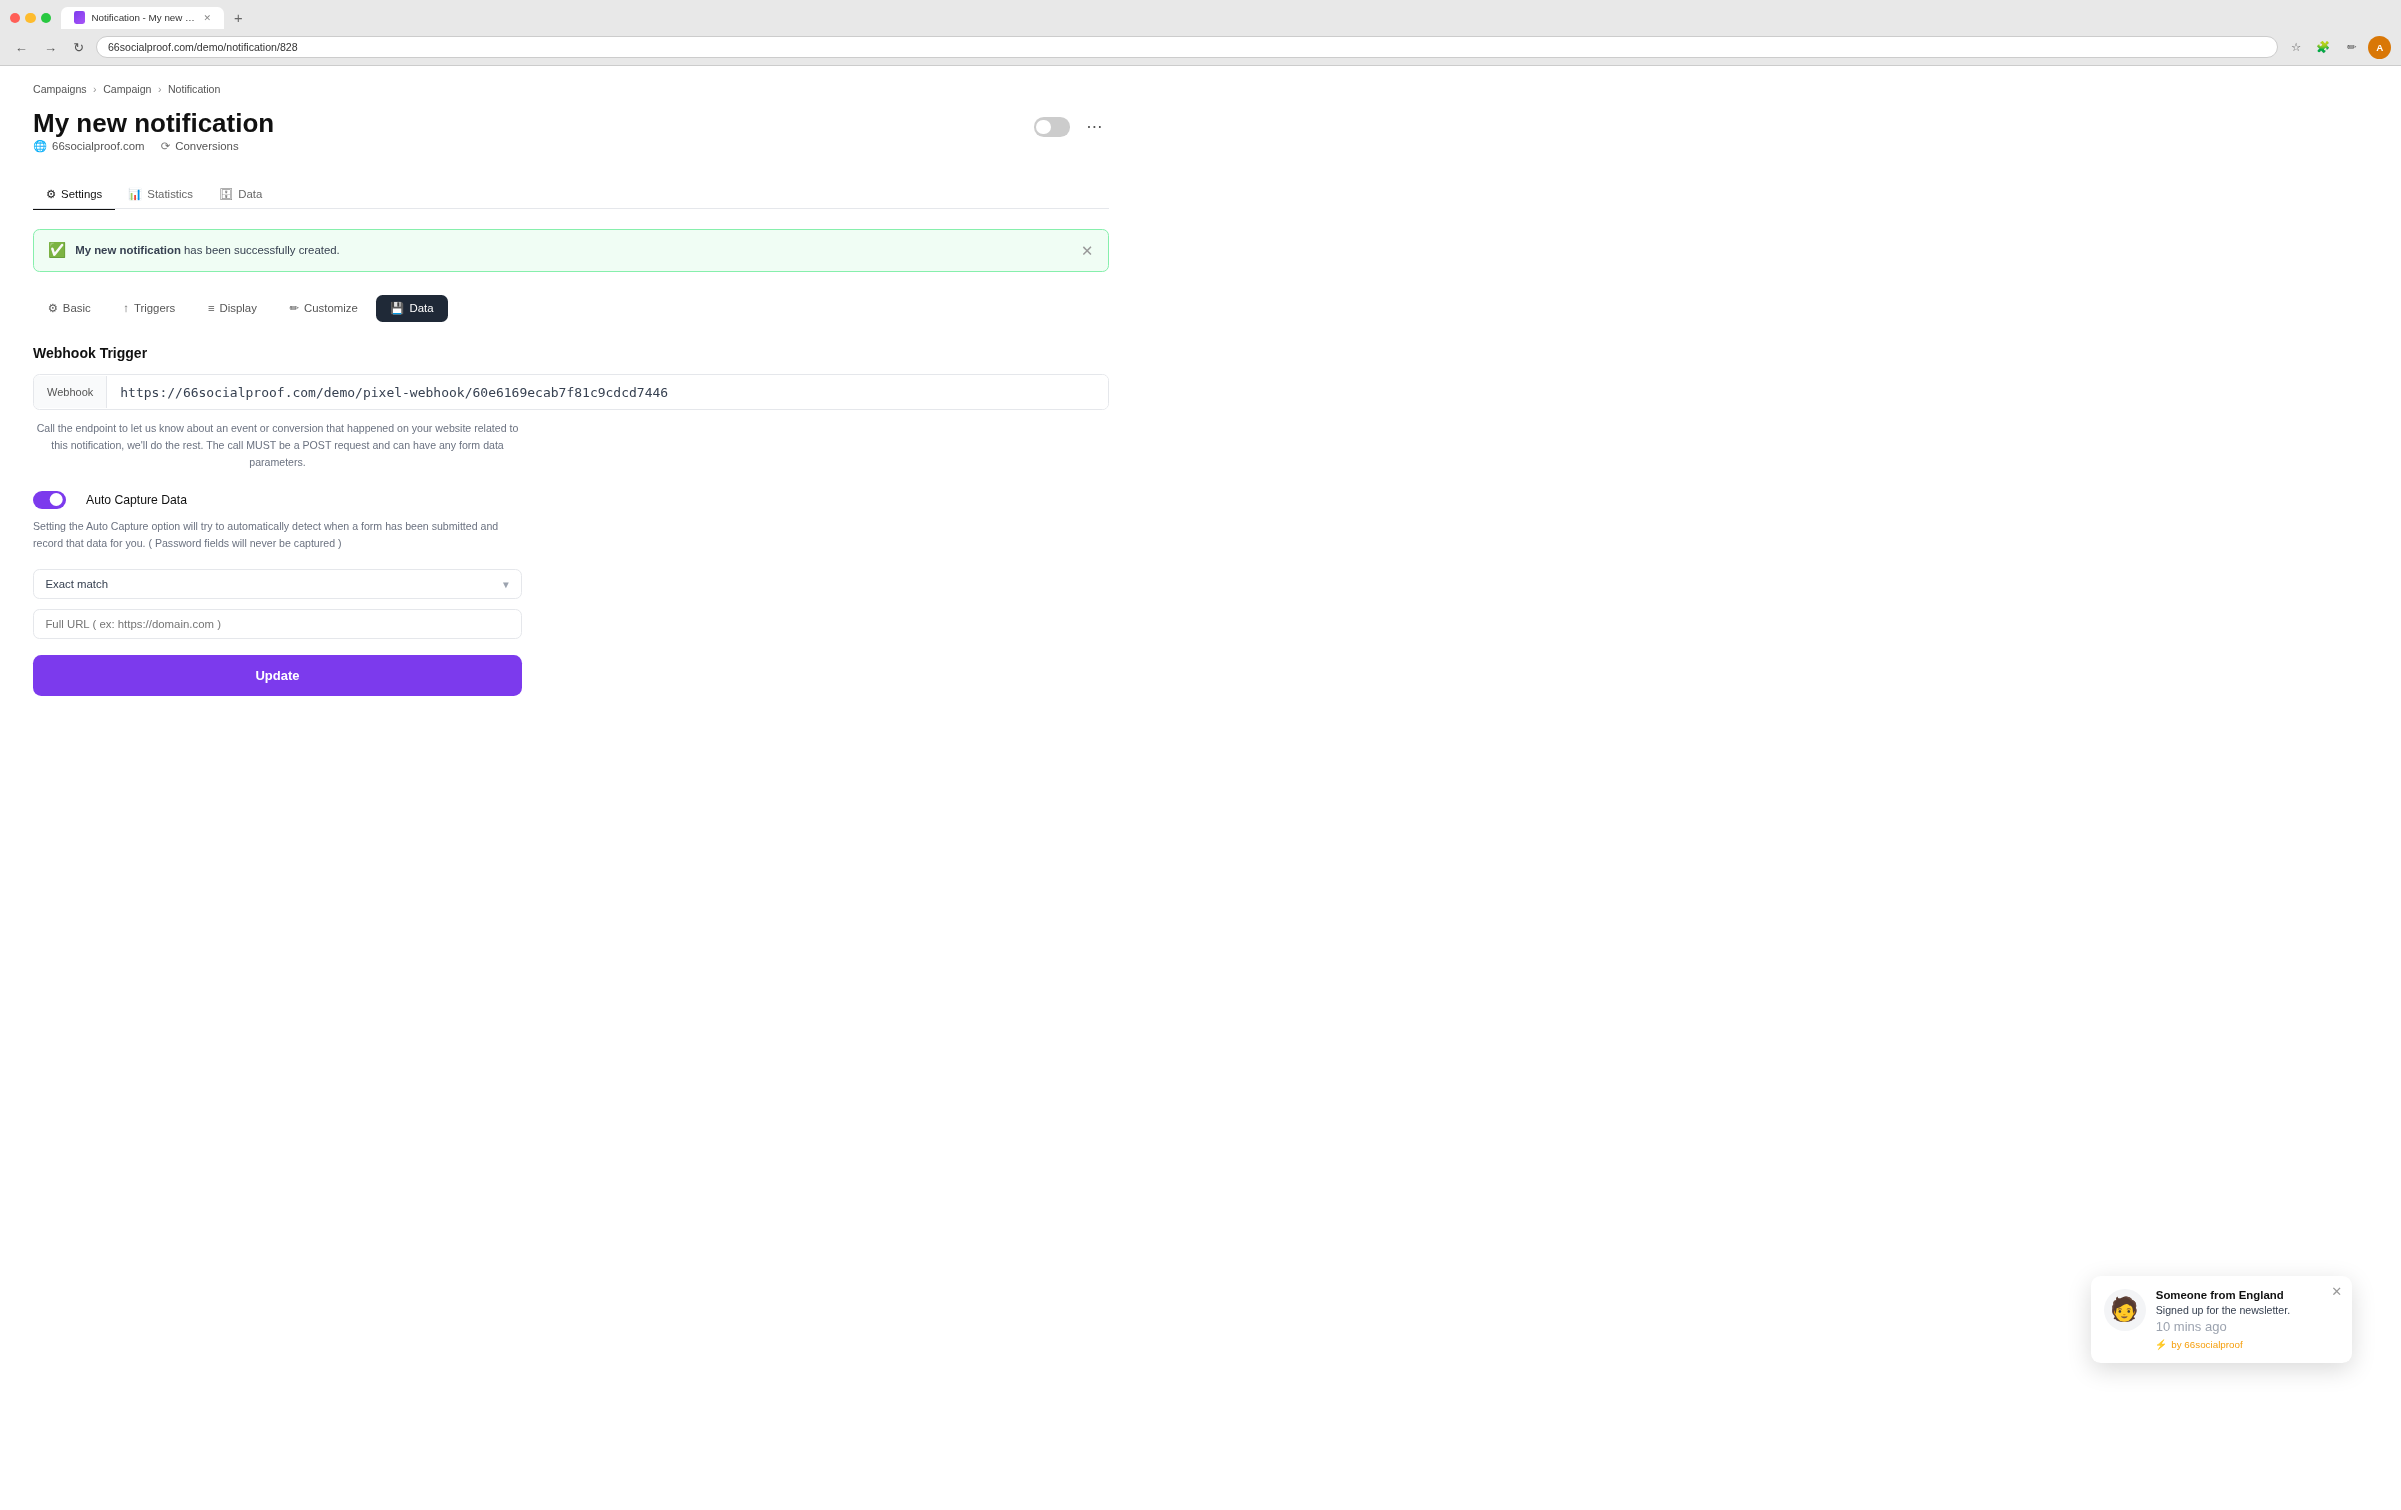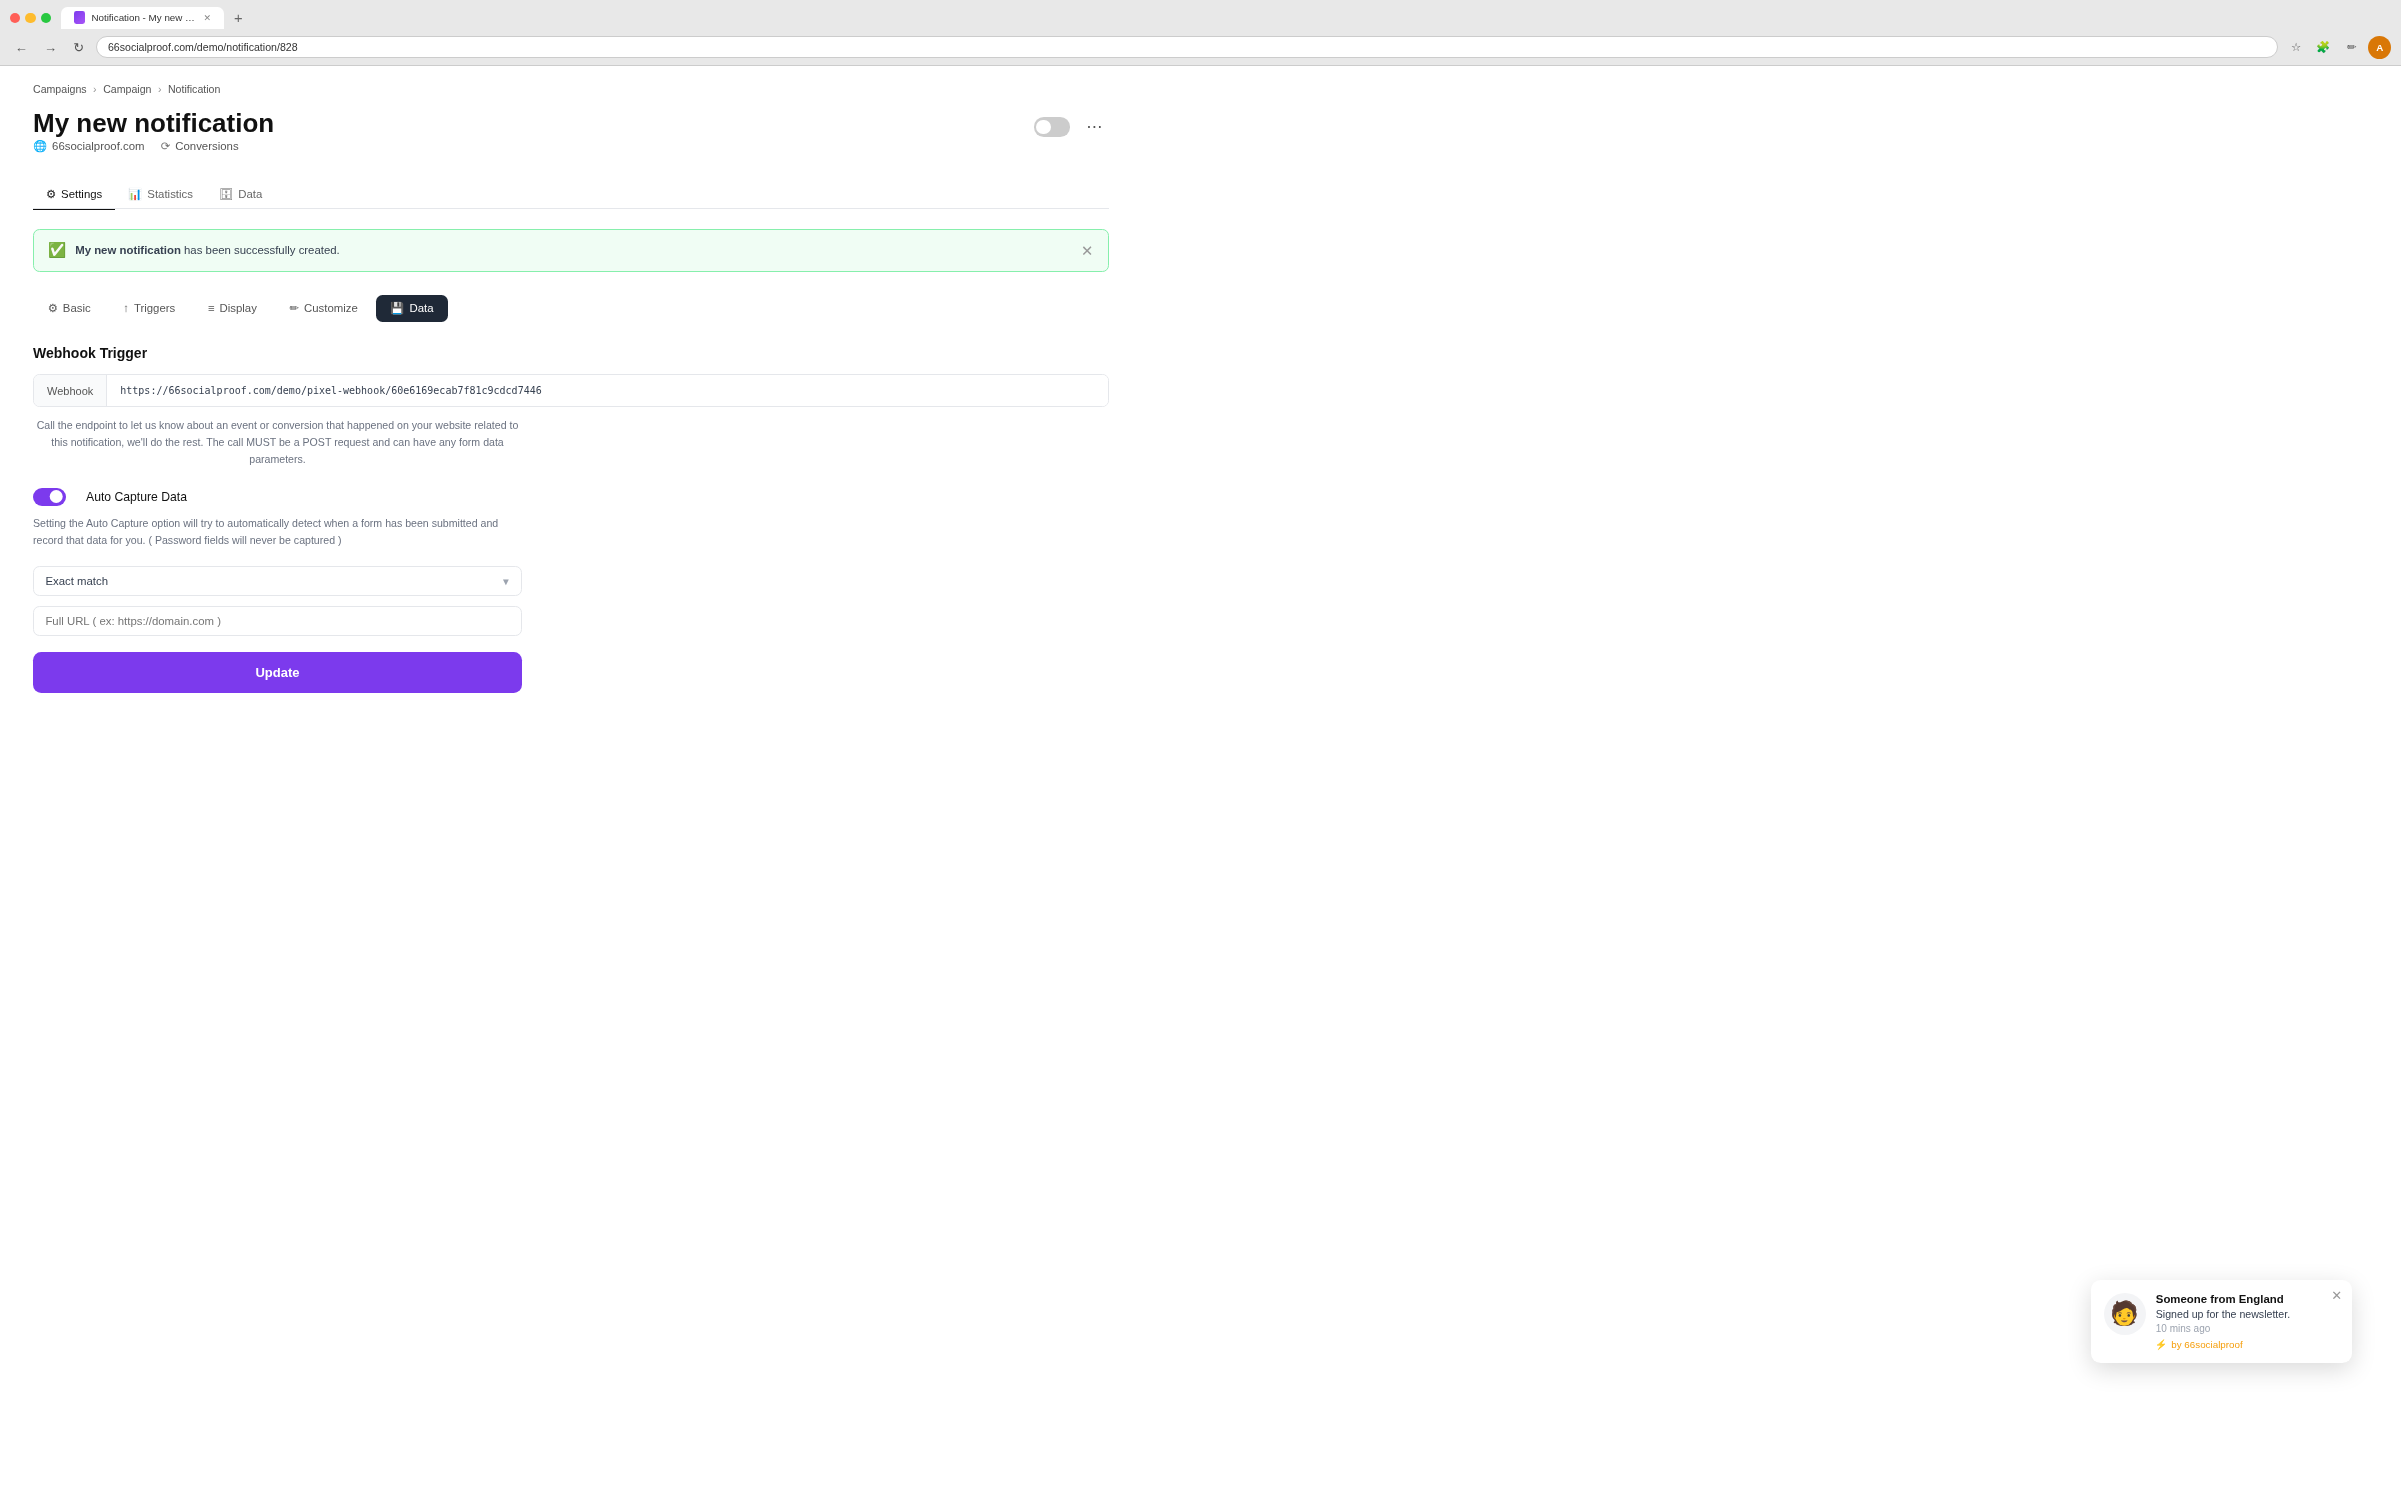--- a/index.html
+++ b/index.html
@@ -62,21 +62,21 @@
     
     .sub-tabs { display: flex; gap: 3.3px; margin-bottom: 23px; }
     .sub-tab { padding: 6.5px 14.7px; border-radius: 6.5px; cursor: pointer; font-size: 11.4px; color: #555; border: none; background: none; display: flex; align-items: center; gap: 4.9px; }
     .sub-tab.active { background: #1f2937; color: #fff; }
 
     
     .section-title { font-size: 14px; font-weight: 600; color: #111; margin-bottom: 13px; }
 
     .webhook-row { display: flex; align-items: center; border: 0.8px solid #e5e7eb; border-radius: 6.5px; overflow: hidden; margin-bottom: 9.8px; }
     .webhook-label { background: #f9fafb; padding: 9.8px 13px; font-size: 11px; color: #555; border-right: 0.8px solid #e5e7eb; white-space: nowrap; }
-    .webhook-url { flex: 1; padding: 9.8px 13px; font-size: 10px; color: #374151; background: #fff; border: none; outline: none; font-family: monospace; }
+    .webhook-url { flex: 1; padding: 9.8px 13px; font-size: 13px; color: #374151; background: #fff; border: none; outline: none; font-family: monospace; }
 
     .webhook-desc { font-size: 10.6px; color: #6b7280; line-height: 1.6; margin-bottom: 19.6px; max-width: 489px; text-align: center; }
 
     
     .toggle-row { display: flex; align-items: center; gap: 20px; margin-bottom: 9.8px; }
     .toggle-label { font-size: 12.2px; font-weight: 500; color: #111; }
     .toggle-small { position: relative; width: 33px; height: 18px; }
     .toggle-small input { opacity: 0; width: 0; height: 0; }
     .toggle-small-slider { position: absolute; top: 0; left: 0; right: 0; bottom: 0; background: #7c3aed; border-radius: 9px; cursor: pointer; }
     .toggle-small-slider:before { content: ''; position: absolute; height: 13px; width: 13px; left: 2.4px; bottom: 2.4px; background: white; border-radius: 50%; transition: 0.2s; transform: translateX(14.7px); }
@@ -92,21 +92,21 @@
     .update-btn { width: 489px; max-width: 100%; padding: 13px; background: #7c3aed; color: white; border: none; border-radius: 8.2px; font-size: 13px; font-weight: 600; cursor: pointer; margin-top: 6.5px; }
 
     
     .notification-popup { position: fixed; right: 49px; bottom: 147px; width: 261px; background: white; border-radius: 9.8px; box-shadow: 0 6.5px 24.5px rgba(0,0,0,0.15); padding: 13px; }
     .notif-close { position: absolute; top: 8.2px; right: 9.8px; background: none; border: none; color: #999; font-size: 13px; cursor: pointer; }
     .notif-body { display: flex; align-items: flex-start; gap: 9.8px; }
     .notif-avatar { width: 42px; height: 42px; border-radius: 50%; background: #f3f4f6; display: flex; align-items: center; justify-content: center; font-size: 23px; flex-shrink: 0; }
     .notif-text { flex: 1; }
     .notif-title { font-size: 11.4px; font-weight: 600; color: #111; margin-bottom: 3.3px; }
     .notif-subtitle { font-size: 10.6px; color: #374151; margin-bottom: 3.3px; }
-    .notif-time { font-size: 10px; color: #9ca3af; margin-bottom: 4.9px; }
+    .notif-time { font-size: 13px; color: #9ca3af; margin-bottom: 4.9px; }
     .notif-brand { font-size: 9.8px; color: #f59e0b; display: flex; align-items: center; gap: 3.3px; }
   </style>
 </head>
 <body>
 
 <div class="browser-chrome">
   <div class="browser-tabs">
     <div class="traffic-light">
       <button class="tl-btn tl-red"></button>
       <button class="tl-btn tl-yellow"></button>

